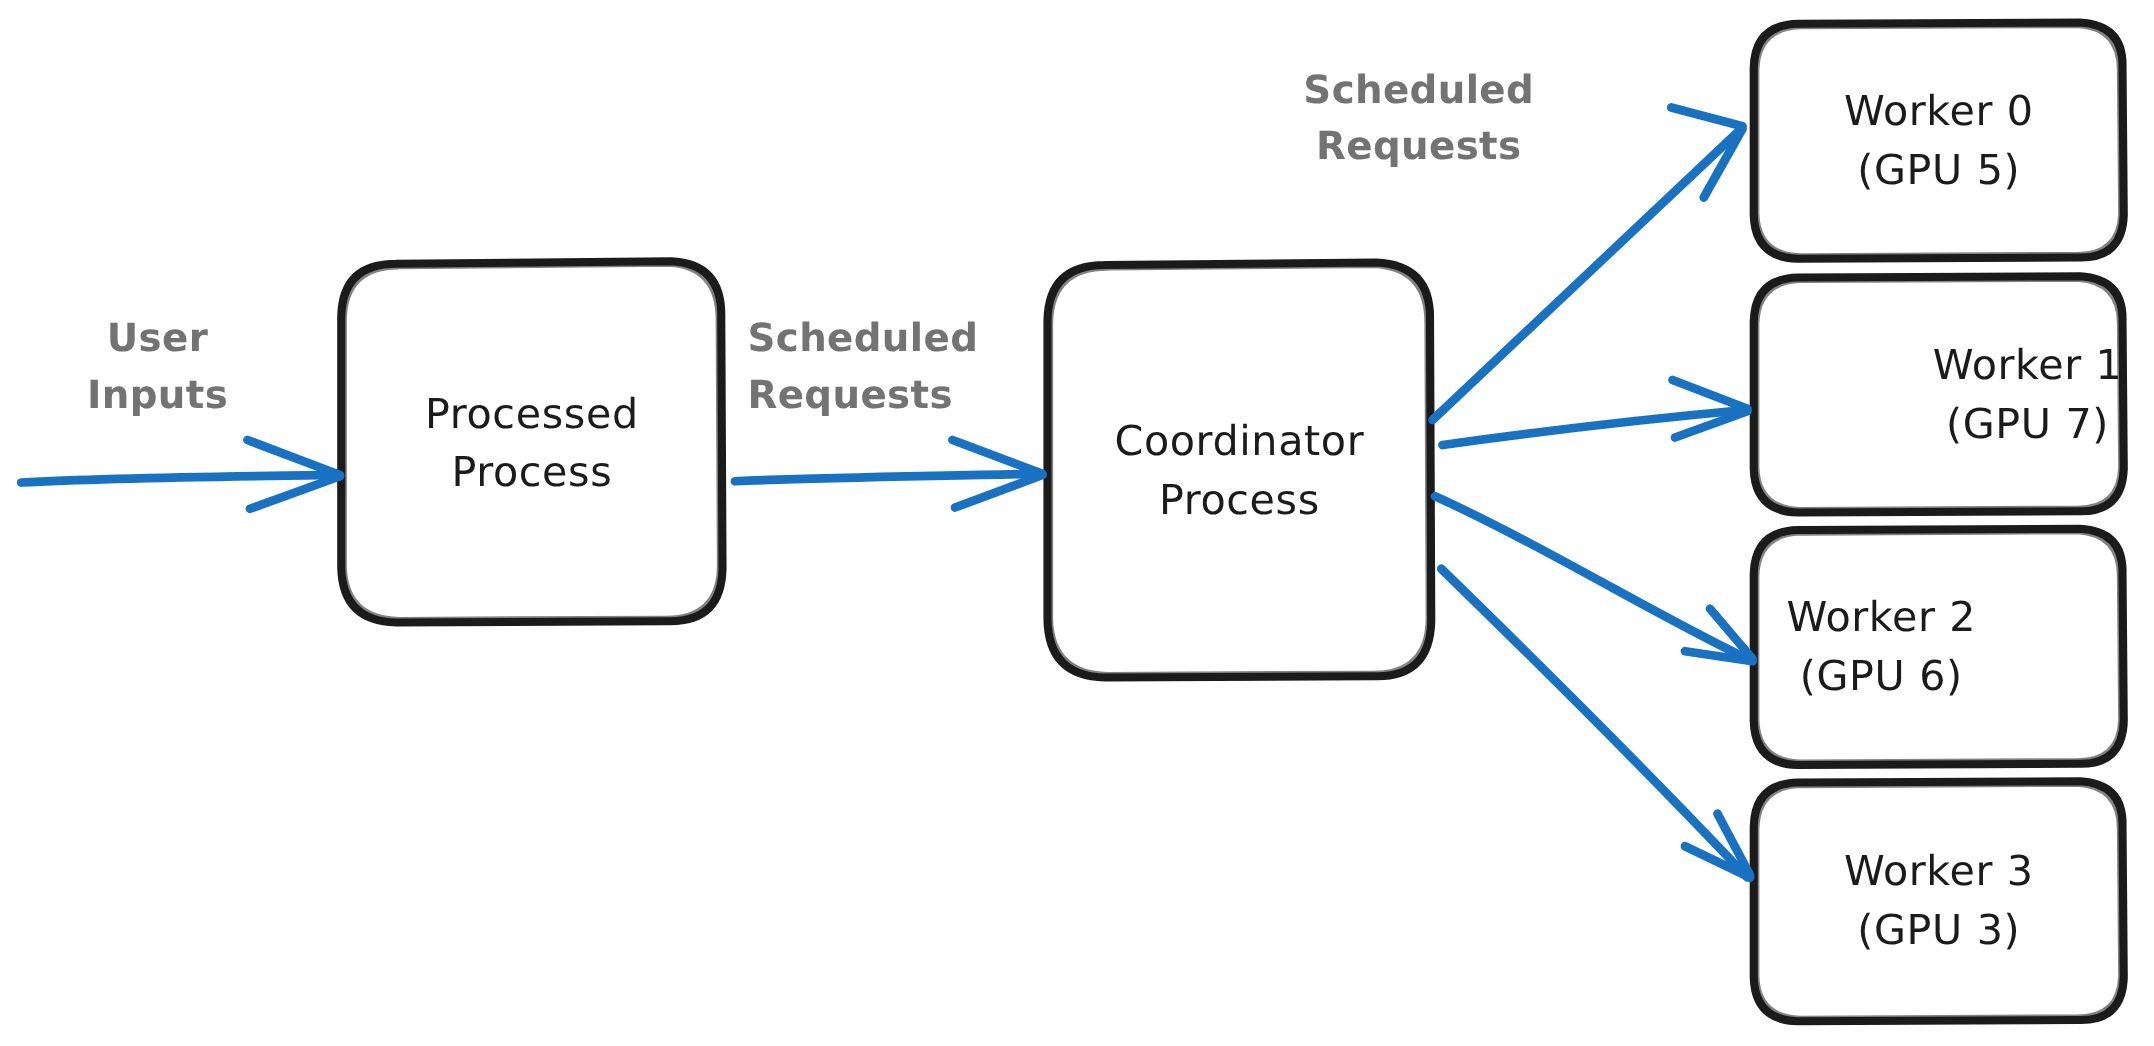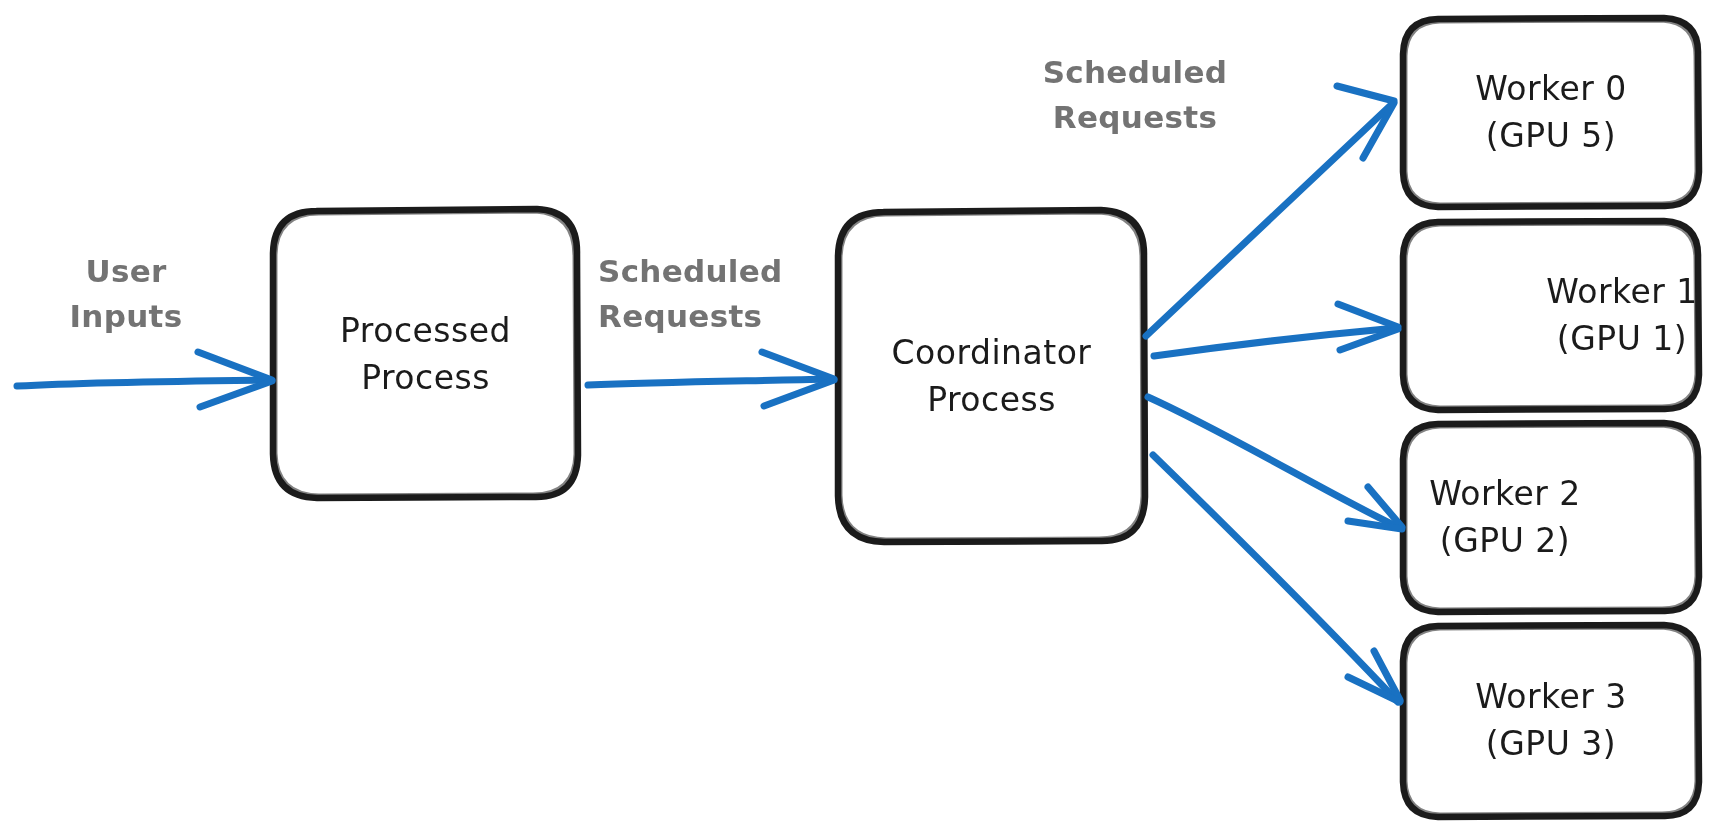--- a/index.html
+++ b/index.html
@@ -144,26 +144,26 @@
     <span class="lbl-line">Process</span>
   </div>
 
   <div class="node-label" style="left:1403px; top:48px; width:296px; height:130px;">
     <span class="lbl-line">Worker 0</span>
     <span class="lbl-line">(GPU 5)</span>
   </div>
 
   <div class="node-label" style="left:1474px; top:251px; width:296px; height:130px;">
     <span class="lbl-line">Worker 1</span>
-    <span class="lbl-line">(GPU 1)</span>
+    <span class="lbl-line">(GPU 7)</span>
   </div>
 
   <div class="node-label" style="left:1357px; top:453px; width:296px; height:130px;">
     <span class="lbl-line">Worker 2</span>
-    <span class="lbl-line">(GPU 2)</span>
+    <span class="lbl-line">(GPU 6)</span>
   </div>
 
   <div class="node-label" style="left:1403px; top:656px; width:296px; height:130px;">
     <span class="lbl-line">Worker 3</span>
     <span class="lbl-line">(GPU 3)</span>
   </div>
 
   <div class="edge-label" style="left:46px; top:249px; width:160px;">
     <span class="lbl-line">User</span>
     <span class="lbl-line">Inputs</span>

